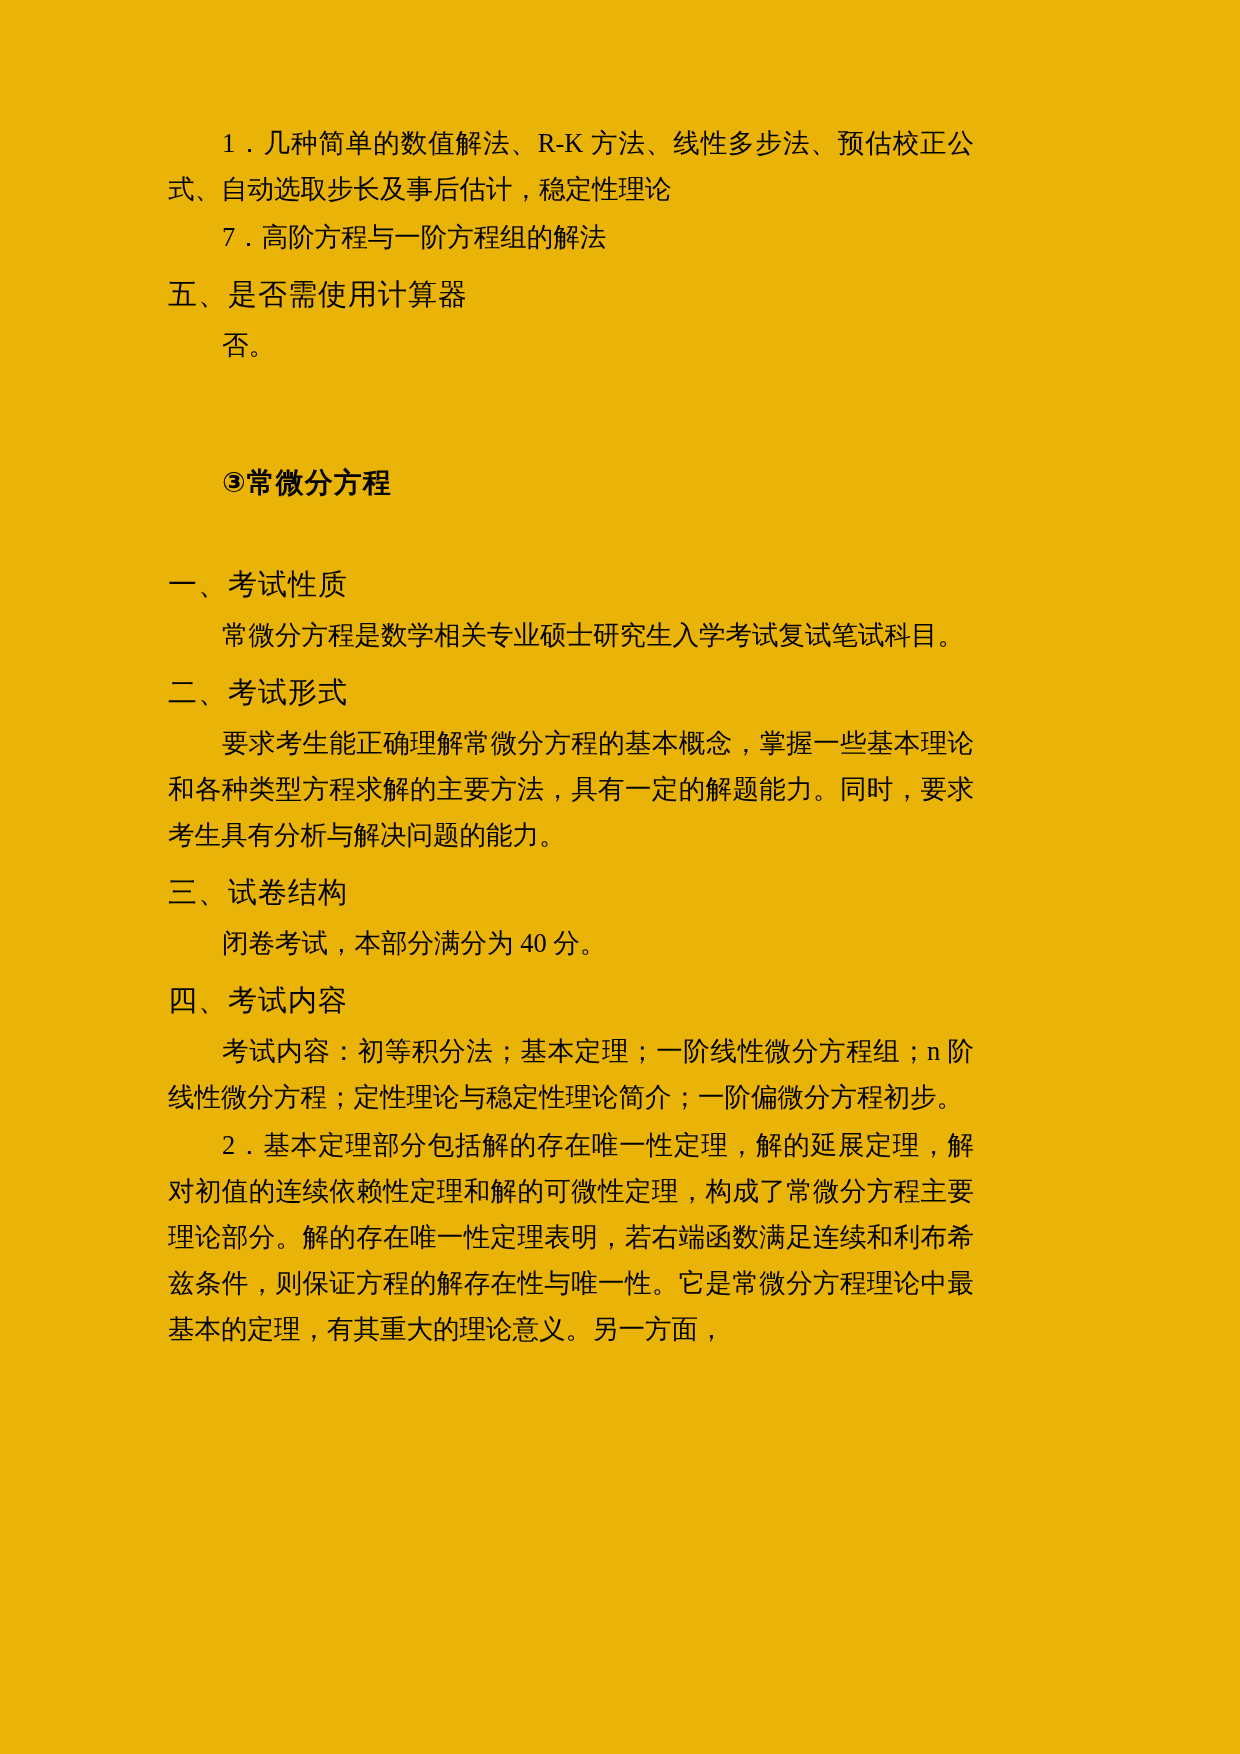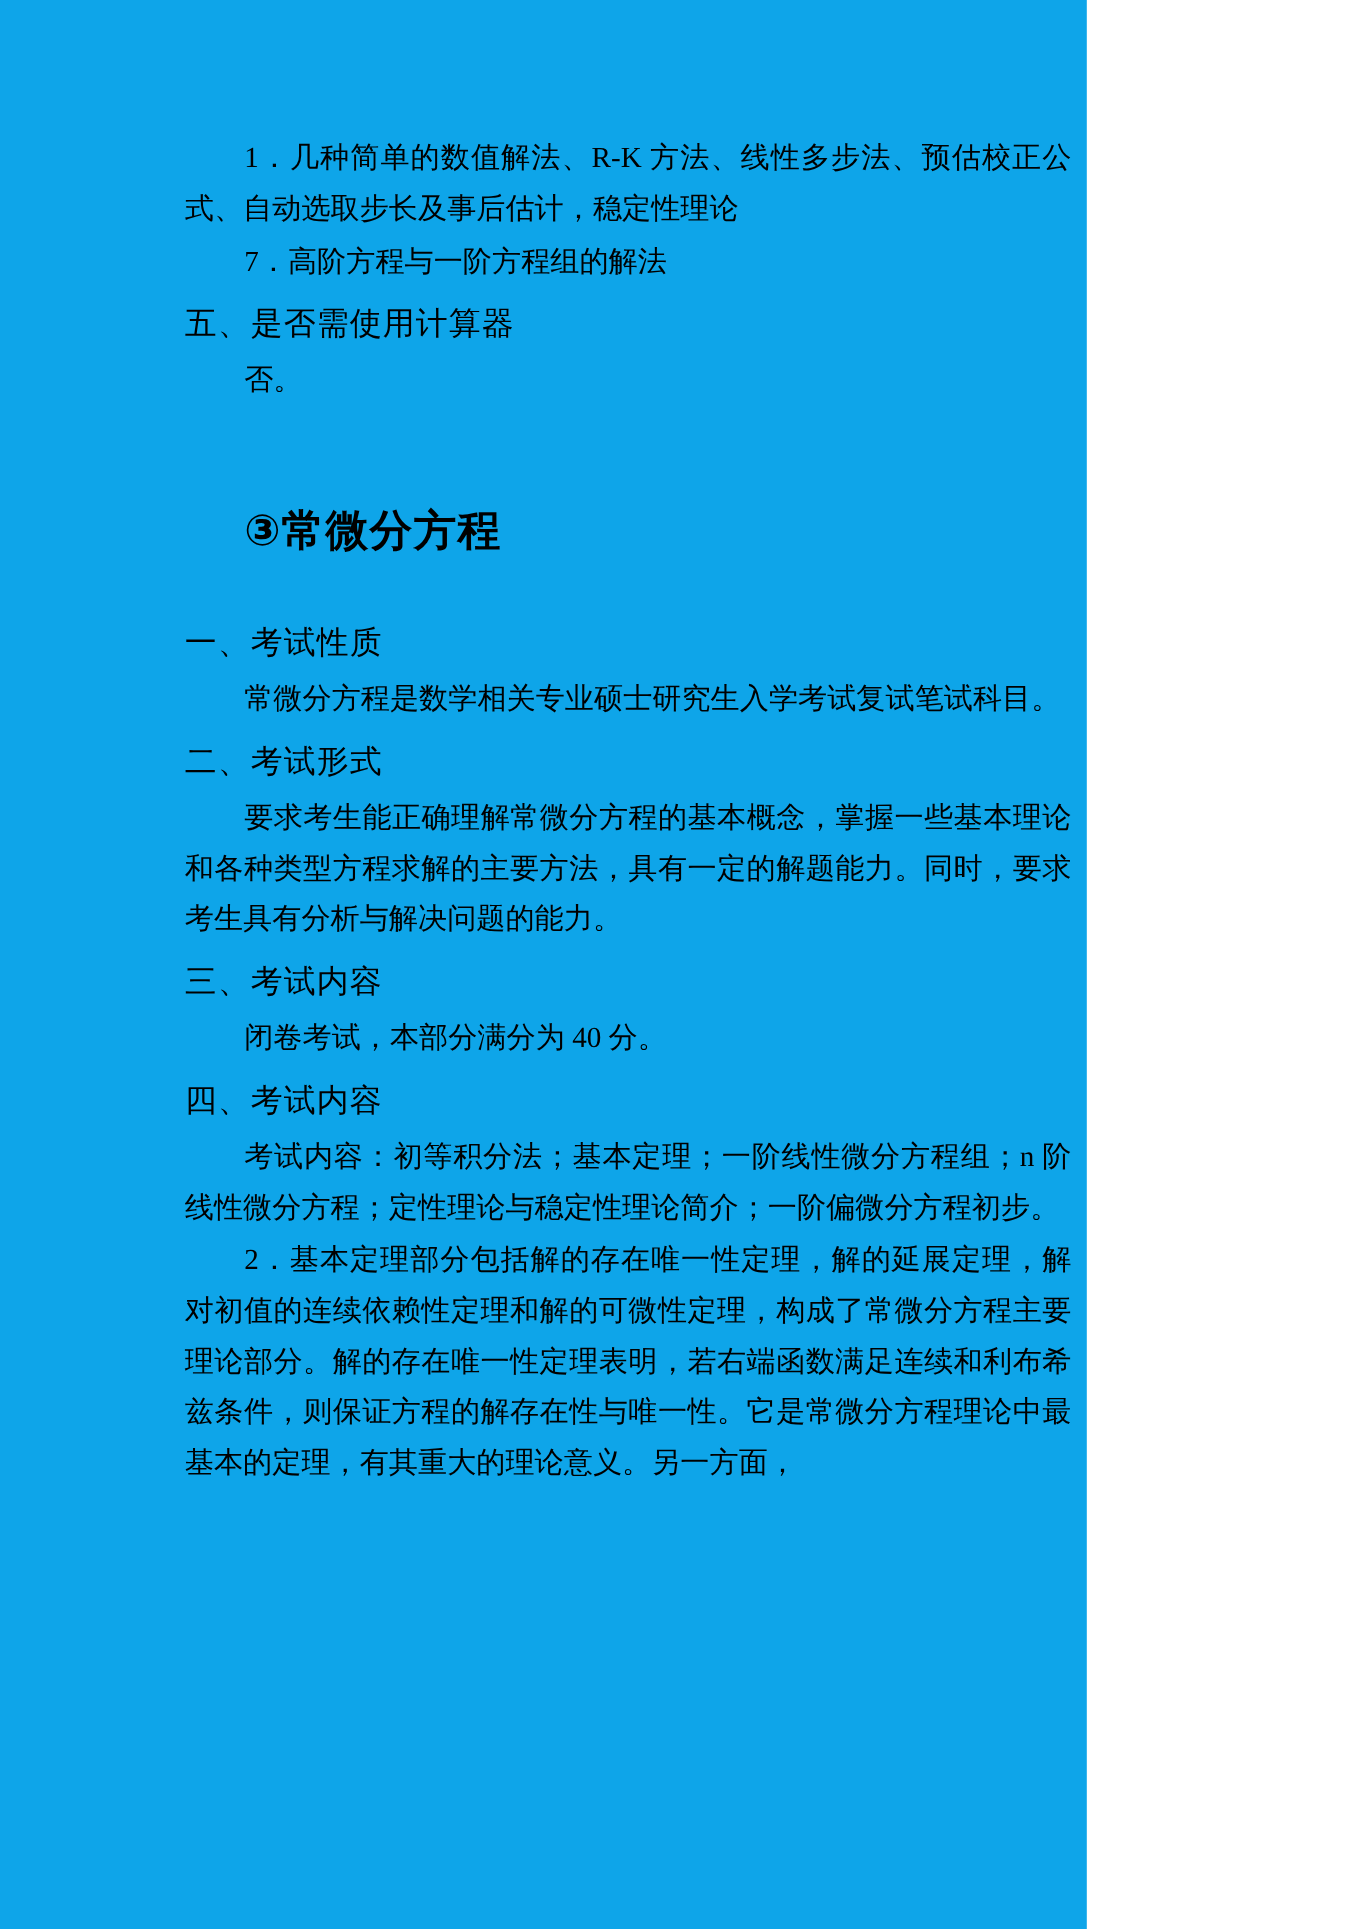--- a/index.html
+++ b/index.html
@@ -6,23 +6,23 @@
     margin: 0;
     padding: 0;
     background: #ffffff;
   }
   body {
     font-family: "Liberation Serif", "DejaVu Serif", serif;
     color: #000000;
   }
   .page {
     position: relative;
-    width: 988px;
+    width: 1240px;
     height: 1754px;
-    background: #0ea5e9;
+    background: #eab308;
     box-sizing: border-box;
     overflow: hidden;
   }
   .content {
     position: absolute;
     left: 168px;
     top: 120px;
     width: 806px;
   }
   
@@ -43,21 +43,21 @@
     font-weight: normal;
     font-size: 29px;
     line-height: 52px;
     margin: 8px 0 2px 0;
     letter-spacing: 1px;
   }
   
   .doc-title {
     font-family: "DejaVu Sans", "Liberation Sans", sans-serif;
     font-weight: bold;
-    font-size: 39px;
+    font-size: 28px;
     line-height: 54px;
     letter-spacing: 1px;
     margin: 0;
     padding-left: 54px;
   }
   .spacer-lg { height: 86px; }
   .spacer-md { height: 40px; }
 </style>
 </head>
 <body>
@@ -78,21 +78,21 @@
     <h1 class="doc-title">③常微分方程</h1>
 
     <div class="spacer-md"></div>
 
     <h2 class="heading">一、考试性质</h2>
     <p class="para indent2">常微分方程是数学相关专业硕士研究生入学考试复试笔试科目。</p>
 
     <h2 class="heading">二、考试形式</h2>
     <p class="para indent2">要求考生能正确理解常微分方程的基本概念，掌握一些基本理论和各种类型方程求解的主要方法，具有一定的解题能力。同时，要求考生具有分析与解决问题的能力。</p>
 
-    <h2 class="heading">三、考试内容</h2>
+    <h2 class="heading">三、试卷结构</h2>
     <p class="para indent2">闭卷考试，本部分满分为 40 分。</p>
 
     <h2 class="heading">四、考试内容</h2>
     <p class="para indent2">考试内容：初等积分法；基本定理；一阶线性微分方程组；n 阶线性微分方程；定性理论与稳定性理论简介；一阶偏微分方程初步。</p>
     <p class="para indent2">2．基本定理部分包括解的存在唯一性定理，解的延展定理，解对初值的连续依赖性定理和解的可微性定理，构成了常微分方程主要理论部分。解的存在唯一性定理表明，若右端函数满足连续和利布希兹条件，则保证方程的解存在性与唯一性。它是常微分方程理论中最基本的定理，有其重大的理论意义。另一方面，</p>
 
   </div>
 </div>
 
 </body></html>

